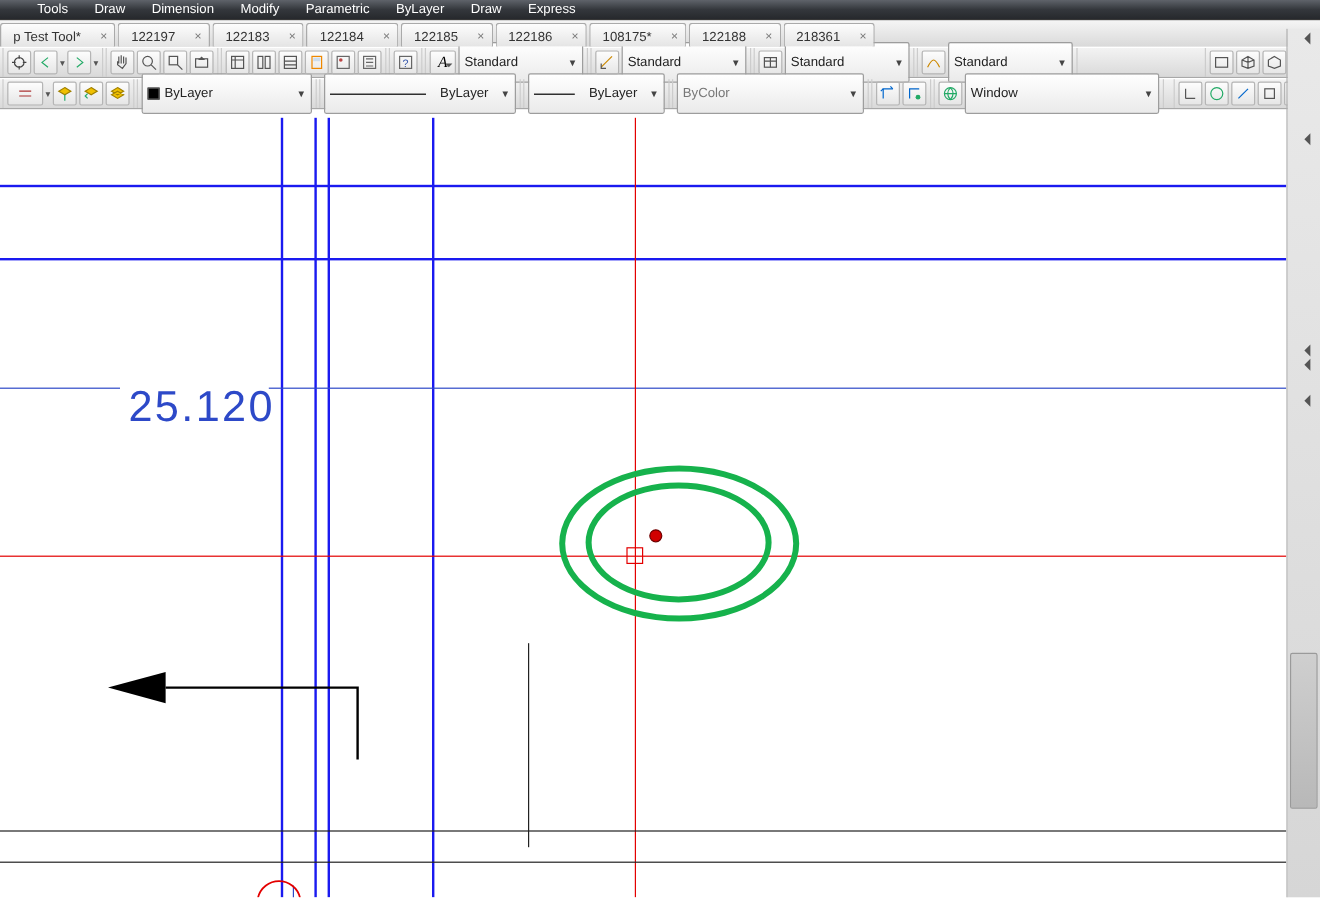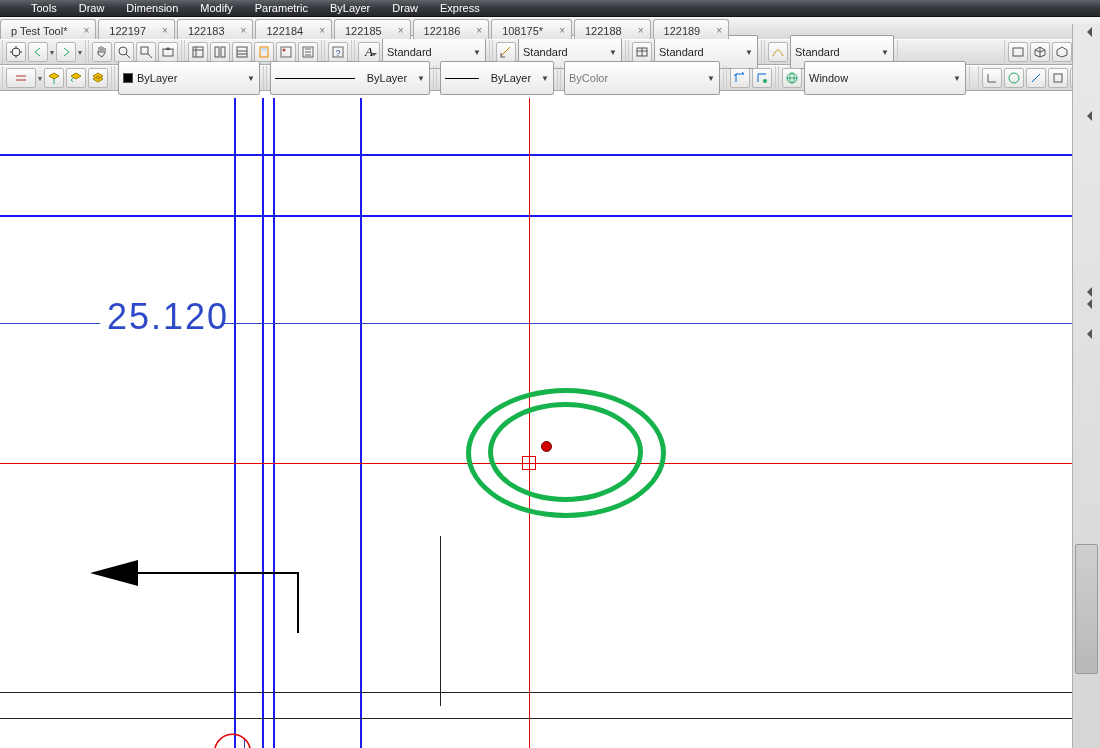--- a/index.html
+++ b/index.html
@@ -200,21 +200,21 @@
     </div>
   <div class="doctab">
       <span>108175*</span>
       <span class="x">×</span>
     </div>
   <div class="doctab">
       <span>122188</span>
       <span class="x">×</span>
     </div>
   <div class="doctab">
-      <span>122189</span>
+      <span>218361</span>
       <span class="x">×</span>
     </div>
 </div>
 
 <div class="toolrow">
   <div class="grp">
     <div class="tb">
         <svg viewBox="0 0 14 14">
           <circle cx="7" cy="7" r="4" fill="none" stroke="#444"></circle>
           <path d="M1 7h3M10 7h3M7 1v3M7 10v3" stroke="#444"></path>
@@ -497,21 +497,21 @@
   <div class="vline thin-bluev" style="left:244px;top:640px;height:40px"></div>
 
   <div class="hline redh" style="top:365px"></div>
   <div class="vline redv" style="left:529px"></div>
   <div class="cursor-box" style="left:522px;top:358px"></div>
   <div class="red-dot" style="left:541px;top:343px"></div>
 
   <div class="ellipse" style="left:466px;top:290px;width:200px;height:130px"></div>
   <div class="ellipse" style="left:488px;top:304px;width:155px;height:100px"></div>
 
-  <div class="dim-text" style="left:107px;top:198px">25.120</div>
+  <div class="dim-text" style="left:107px;top:220px">25.120</div>
 
   <svg class="arrow-svg" style="left:90px;top:435px" width="220" height="110">
     <polygon points="0,40 48,27 48,53" fill="#000"></polygon>
     <path d="M48 40 H208 V100" stroke="#000" stroke-width="2" fill="none"></path>
   </svg>
   <div class="vline blkv" style="left:440px;top:438px;height:170px"></div>
 
   <div class="hline blkh" style="top:594px"></div>
   <div class="hline blkh" style="top:620px"></div>
 

